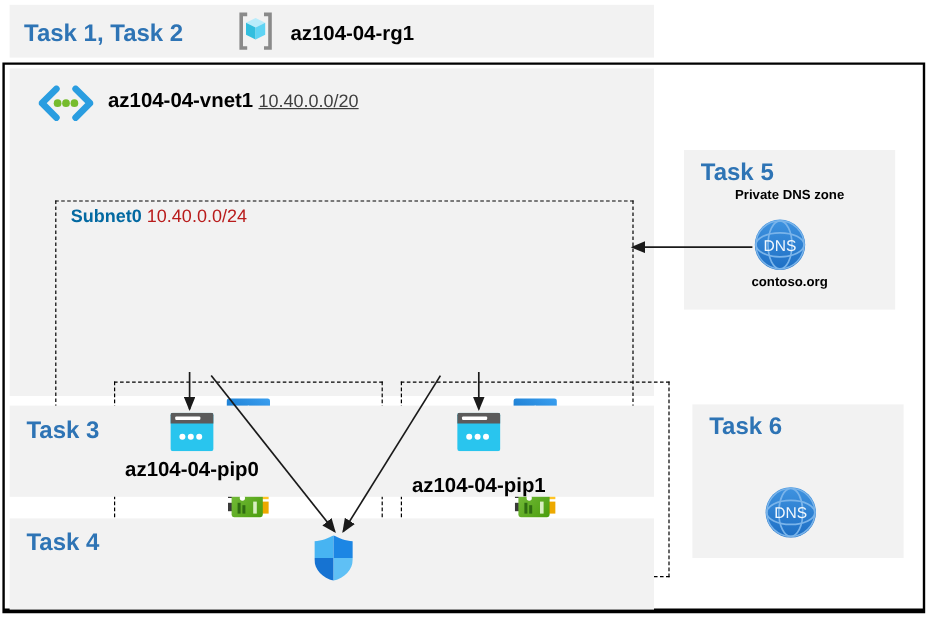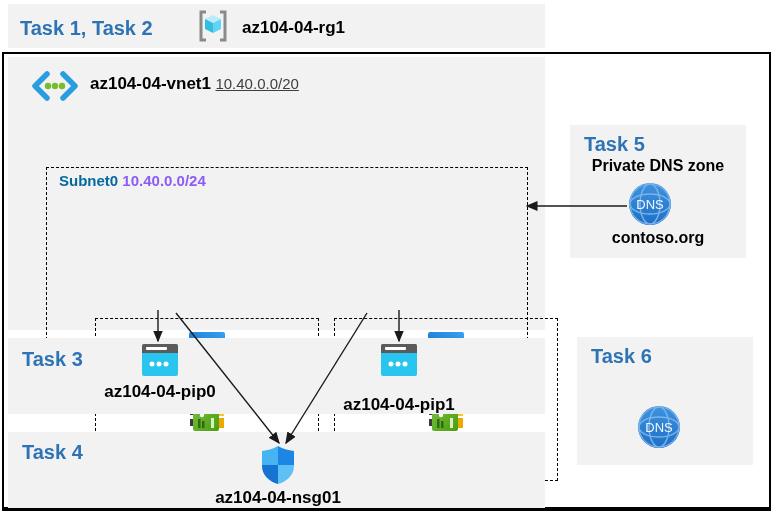--- a/index.html
+++ b/index.html
@@ -28,24 +28,24 @@
     display:flex;flex-direction:column;align-items:center;}
   #vm-group-0{left:48px;}
   #vm-group-1{left:287px;}
   .vm-group .vm-ic{margin-top:10px;}
   .vm-group .vm-name{margin-top:7px;}
   .vm-group .nic-ic{margin-top:3px;}
   .vm-group .nic-name{margin-top:3px;}
   .vm-group .ip{margin-top:0px;}
   .subnet-label{position:absolute;font-size:15px;white-space:nowrap;}
   .subnet-label b{font-weight:700;color:#0369a1;text-align:center;}
-  .subnet-label span{font-weight:700;color:#8b5cf6;}
+  .subnet-label span{font-weight:400;color:#b91c1c;}
   .center-col{display:flex;flex-direction:column;align-items:center;position:absolute;}
   #svg-overlay{position:absolute;left:0;top:0;z-index:6;pointer-events:none;}
-  .boxtitle{position:absolute;width:100%;text-align:center;font-size:16px;font-weight:700;color:#000;}
+  .boxtitle{position:absolute;width:100%;text-align:center;font-size:11px;font-weight:700;color:#000;}
 </style>
 </head>
 <body>
 
 <div id="canvas">
 
   <div id="frame"></div>
 
   <div class="band abs" id="header-band">
     <div class="task-label" style="left:12px;top:13px;">Task 1, Task 2</div>
@@ -181,21 +181,20 @@
             <path d="M17,0 C13,2.5 7,4.5 1,5 V20 C1,29 8,35.5 17,38 C26,35.5 33,29 33,20 V5 C27,4.5 21,2.5 17,0 Z"></path>
           </clipPath>
         </defs>
         <g clip-path="url(#shieldclip)">
           <rect x="0" y="0" width="17" height="19" fill="#47b4f2"></rect>
           <rect x="17" y="0" width="17" height="19" fill="#1c86e4"></rect>
           <rect x="0" y="19" width="17" height="19" fill="#1673d2"></rect>
           <rect x="17" y="19" width="17" height="19" fill="#5fc0f5"></rect>
         </g>
       </svg>
-      <div class="res-label" style="margin-top:4px;">az104-04-nsg01</div>
     </div>
   </div>
 
   <div class="band abs" id="task5-box">
     <div class="task-label" style="left:14px;top:8px;">Task 5</div>
     <div class="boxtitle" style="top:32px;">Private DNS zone</div>
     <svg class="abs" style="left:58px;top:57px;" width="44" height="44" viewBox="0 0 44 44">
       <defs>
           <linearGradient id="dnsg" x1="0" y1="0" x2="0" y2="1">
         <stop offset="0" stop-color="#3f93e0"></stop>

